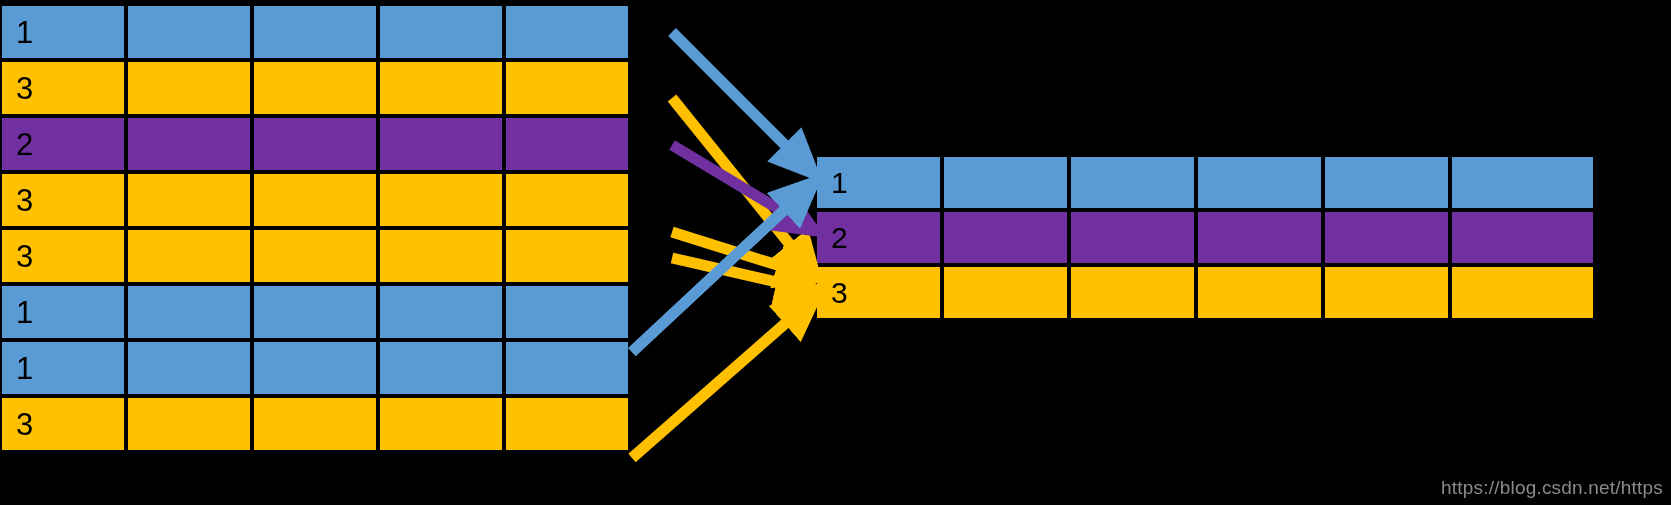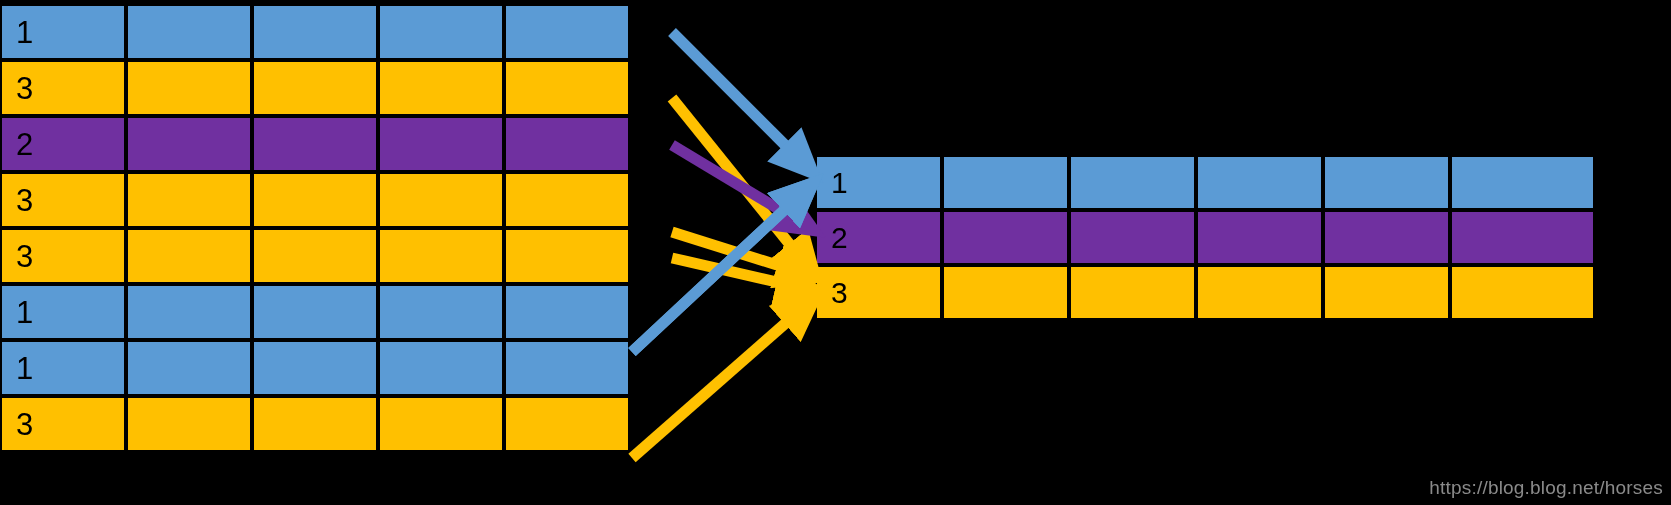--- a/index.html
+++ b/index.html
@@ -159,14 +159,14 @@
         <line x1="672" y1="98" x2="812" y2="272" stroke="#FFC000" stroke-width="11" stroke-linecap="butt" marker-end="url(#head-yellow)"></line>
         <line x1="672" y1="145" x2="810" y2="228" stroke="#7030A0" stroke-width="11" stroke-linecap="butt" marker-end="url(#head-purple)"></line>
         <line x1="672" y1="232" x2="812" y2="276" stroke="#FFC000" stroke-width="11" stroke-linecap="butt" marker-end="url(#head-yellow)"></line>
         <line x1="672" y1="258" x2="812" y2="290" stroke="#FFC000" stroke-width="11" stroke-linecap="butt" marker-end="url(#head-yellow)"></line>
         <line x1="632" y1="352" x2="810" y2="186" stroke="#5B9BD5" stroke-width="11" stroke-linecap="butt" marker-end="url(#head-blue)"></line>
         <line x1="632" y1="352" x2="810" y2="186" stroke="#5B9BD5" stroke-width="11" stroke-linecap="butt" marker-end="url(#head-blue)"></line>
         <line x1="632" y1="458" x2="812" y2="300" stroke="#FFC000" stroke-width="11" stroke-linecap="butt" marker-end="url(#head-yellow)"></line>
       </g>
   </svg>
 
-  <div id="watermark">https://blog.blog.net/horses</div>
+  <div id="watermark">https://blog.csdn.net/https</div>
 </div>
 
 </body></html>

